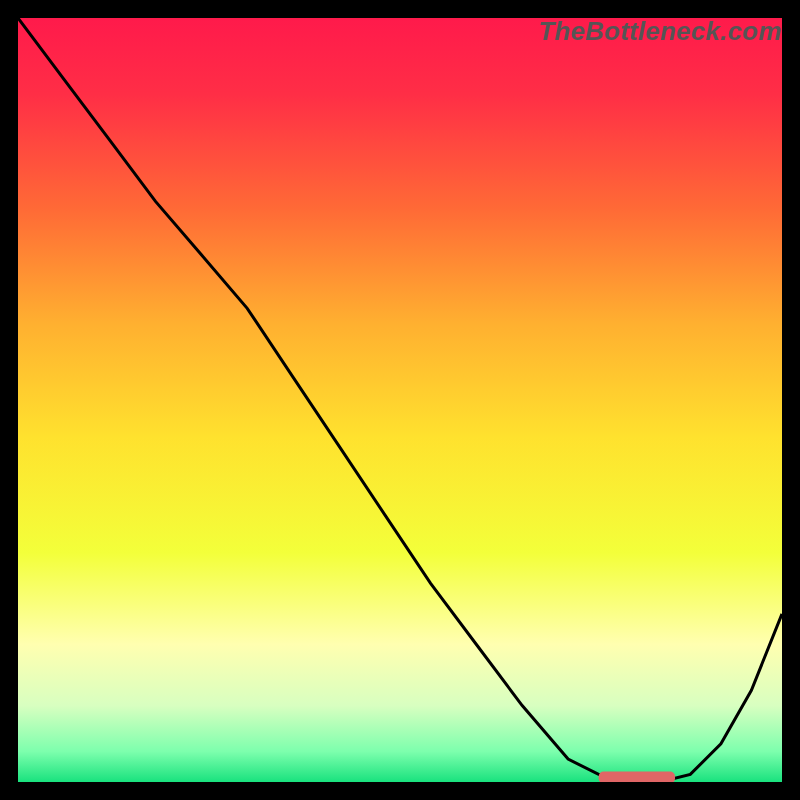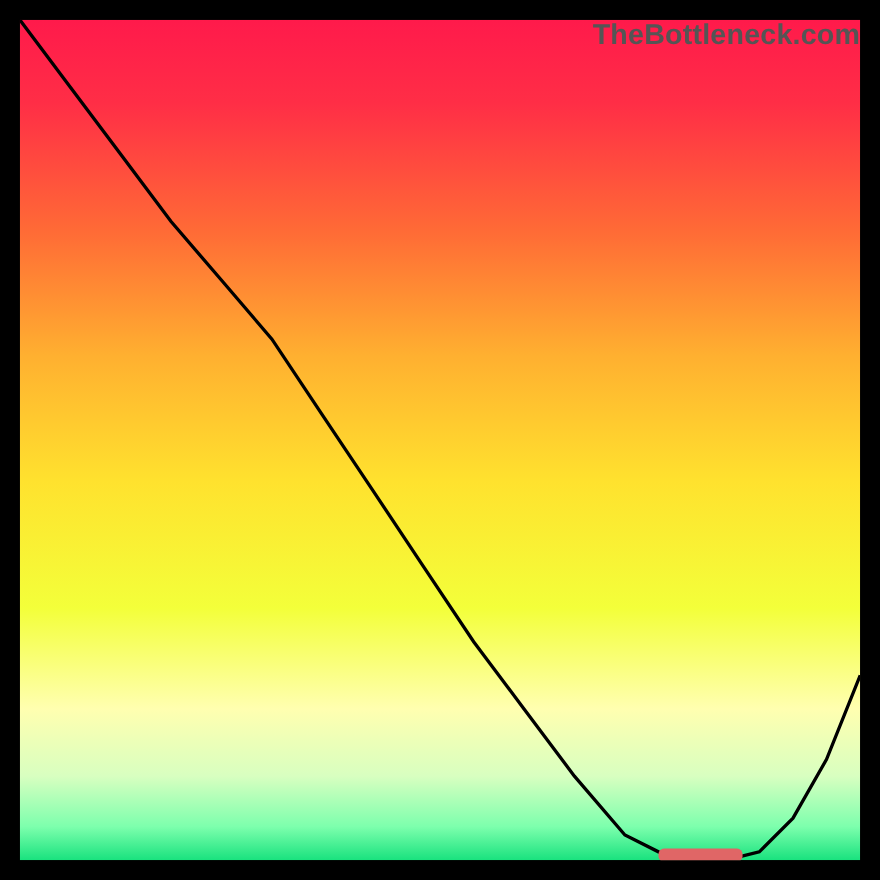--- a/index.html
+++ b/index.html
@@ -11,20 +11,21 @@
     background: #000;
     font-family: Arial, Helvetica, sans-serif;
   }
   .frame {
     position: absolute;
     left: 18px;
     top: 18px;
     width: 764px;
     height: 764px;
     background: #000;
+    font-style: italic;
   }
   .plot {
     position: absolute;
     left: 0;
     top: 0;
     width: 764px;
     height: 764px;
   }
   .watermark {
     position: absolute;

